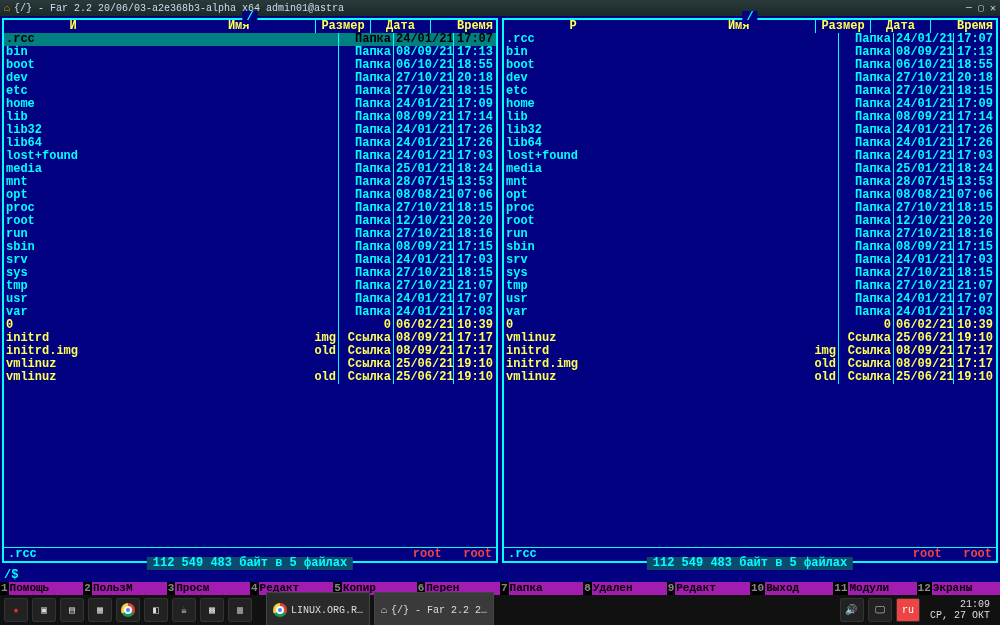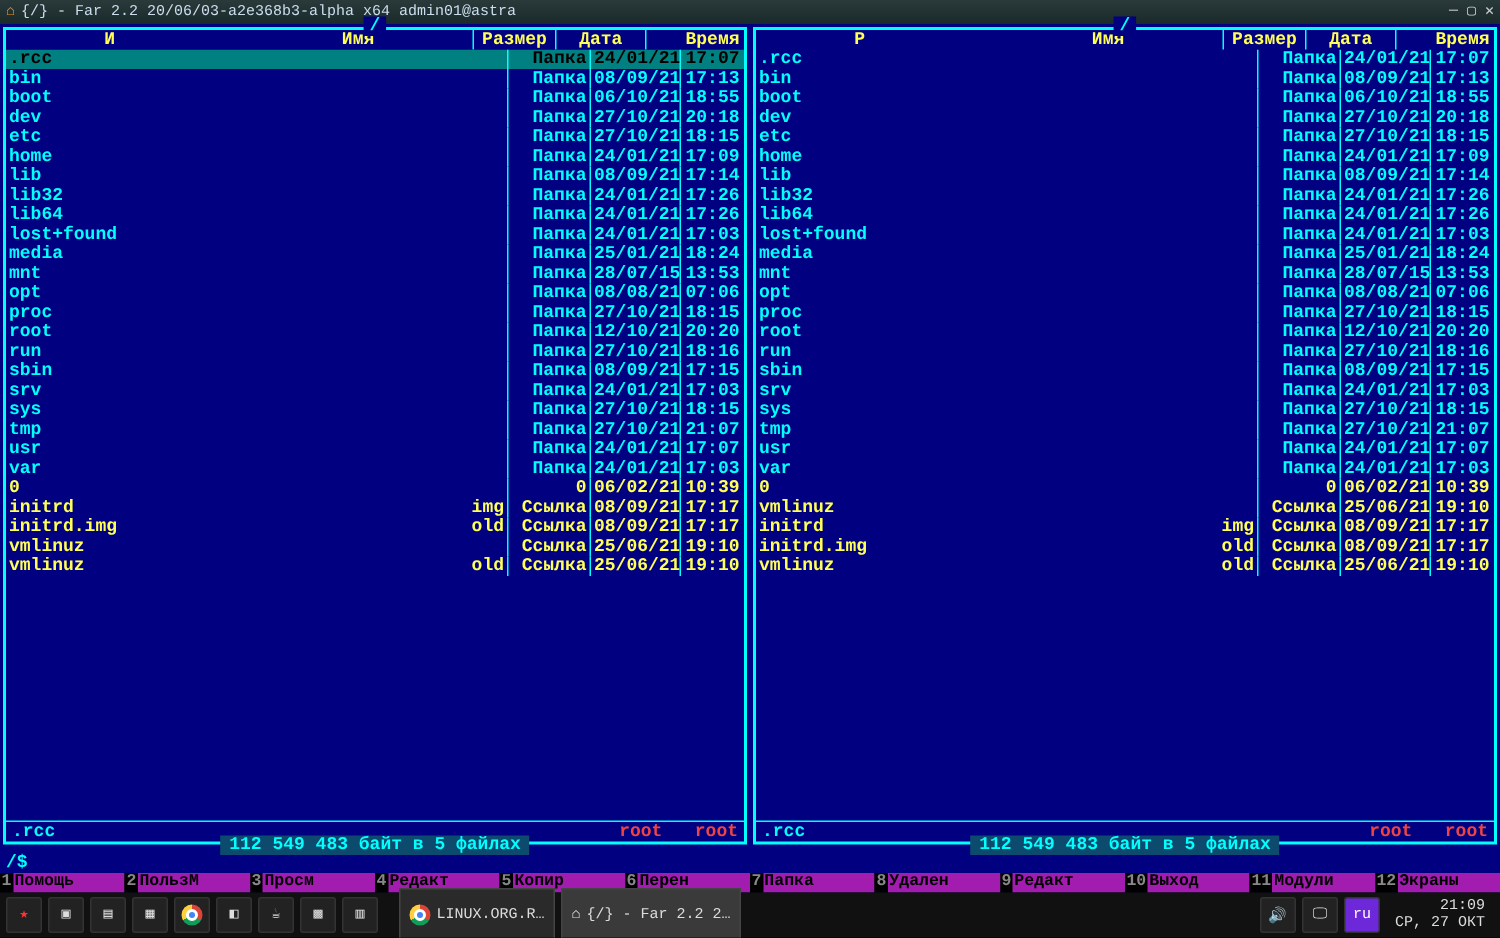--- a/index.html
+++ b/index.html
@@ -660,18 +660,18 @@
     <span class="chrome-ico"></span>
     <span>LINUX.ORG.R…</span>
   </div>
   <div class="task active">
     <span>⌂</span>
     <span>{/} - Far 2.2 2…</span>
   </div>
   <div class="spacer"></div>
   <div class="btn">🔊</div>
   <div class="btn">🖵</div>
-  <div class="btn" style="background:#6d28d9;color:#fff;">ru</div>
+  <div class="btn" style="background:#ef4444;color:#fff;">ru</div>
   <div class="clock">
     <div>21:09</div>
     <div>СР, 27 ОКТ</div>
   </div>
 </div>
 
 </body></html>

